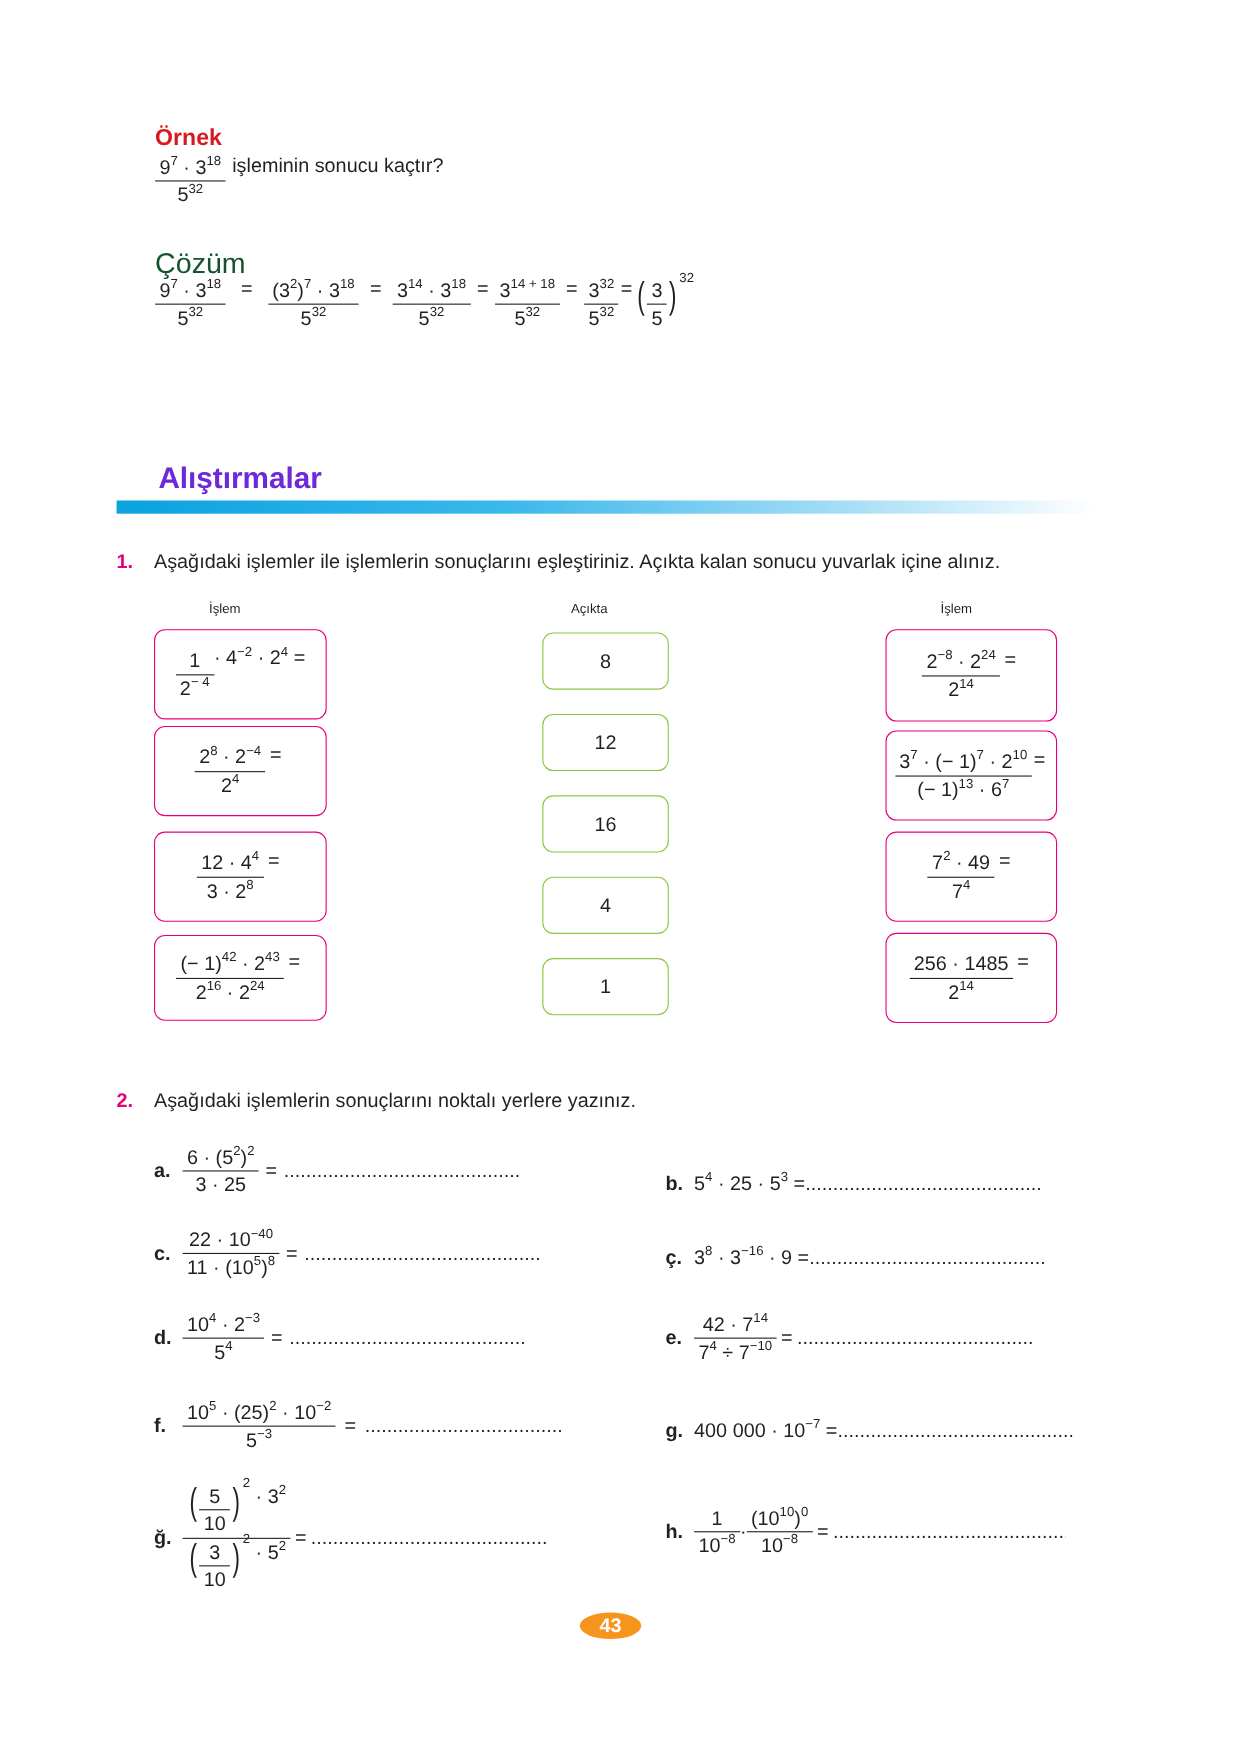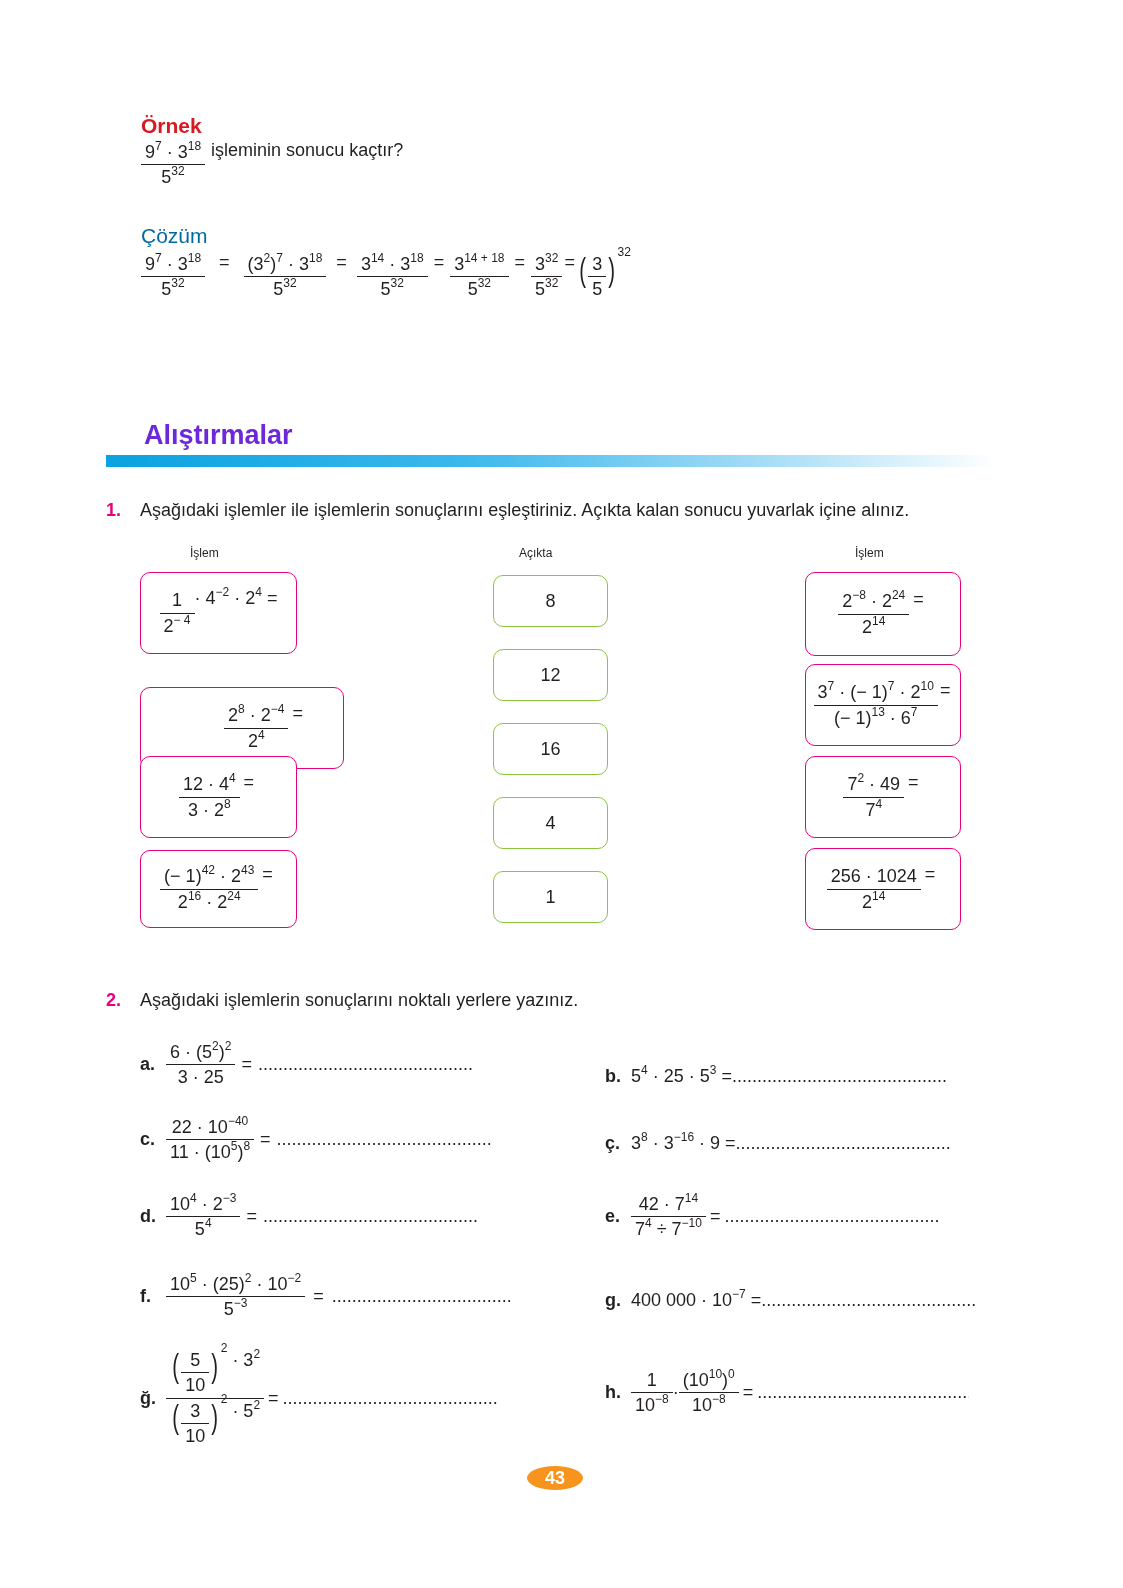--- a/index.html
+++ b/index.html
@@ -3,21 +3,21 @@
 <meta charset="utf-8">
 <style>
   html, body { margin: 0; padding: 0; background: #ffffff; }
   body {
     width: 1123px; height: 1588px; position: relative; overflow: hidden;
     font-family: "Liberation Sans", "DejaVu Sans", sans-serif;
     color: #231f20; font-size: 18px;
   }
   .abs { position: absolute; }
   .red-title { color: #d71920; font-weight: bold; font-size: 21px; }
-  .red-sub { color: #0369a1; font-size: 21px; }
+  .red-sub { color: #14532d; font-size: 26px; }
   .frac { display: inline-flex; flex-direction: column; align-items: center; vertical-align: middle; }
   .frac .num, .frac .den { padding: 0 4px; white-space: nowrap; line-height: 1.35; }
   .frac .bar { align-self: stretch; border-top: 1px solid #231f20; height: 0; }
   sup { font-size: 12px; vertical-align: 8px; line-height: 0; }
   .row { display: flex; white-space: nowrap; }
   .eq { margin: 0 8px; }
   .section-title { color: #6d28d9; font-weight: bold; font-size: 27px; }
   .section-bar { height: 12px; background: linear-gradient(to right, #0aa2e0 0%, #3bb8ec 40%, #a8def6 75%, #ffffff 100%); }
   .qnum { color: #e6007e; font-weight: bold; }
   .col-head { font-size: 12px; }
@@ -109,21 +109,21 @@
 <div class="pink-box" style="left:140px; top:572px; width:155px; height:80px;">
   <span class="row">
     <span class="frac">
         <span class="num">1</span>
         <span class="bar"></span>
         <span class="den">2<sup>− 4</sup></span>
       </span>
     <span>· 4<sup>−2</sup> · 2<sup>4</sup> =</span>
   </span>
 </div>
-<div class="pink-box" style="left:140px; top:687px; width:155px; height:80px;padding-left:47px;">
+<div class="pink-box" style="left:140px; top:660px; width:155px; height:80px;">
   <span class="row">
     <span class="frac">
         <span class="num">2<sup>8</sup> · 2<sup>−4</sup></span>
         <span class="bar"></span>
         <span class="den">2<sup>4</sup></span>
       </span>
     <span class="eq" style="margin:0 4px;">=</span>
   </span>
 </div>
 <div class="pink-box" style="left:140px; top:756px; width:155px; height:80px;">
@@ -179,21 +179,21 @@
         <span class="num">7<sup>2</sup> · 49</span>
         <span class="bar"></span>
         <span class="den">7<sup>4</sup></span>
       </span>
     <span class="eq" style="margin:0 4px;">=</span>
   </span>
 </div>
 <div class="pink-box" style="left:805px; top:848px; width:154px; height:80px;">
   <span class="row">
     <span class="frac">
-        <span class="num">256 · 1024</span>
+        <span class="num">256 · 1485</span>
         <span class="bar"></span>
         <span class="den">2<sup>14</sup></span>
       </span>
     <span class="eq" style="margin:0 4px;">=</span>
   </span>
 </div>
 
 <div class="abs row" style="left:106px; top:990px; font-size:18px;">
   <span class="qnum" style="width:34px;">2.</span>
   <span>Aşağıdaki işlemlerin sonuçlarını noktalı yerlere yazınız.</span>

